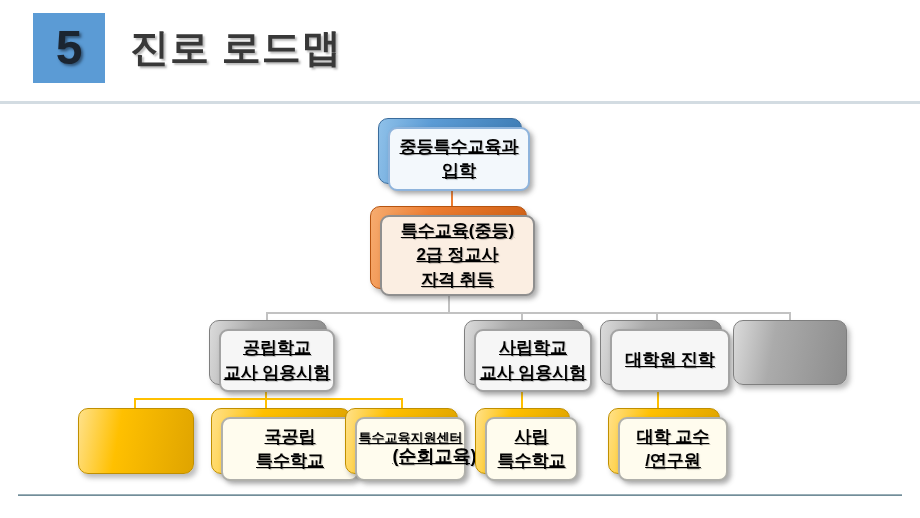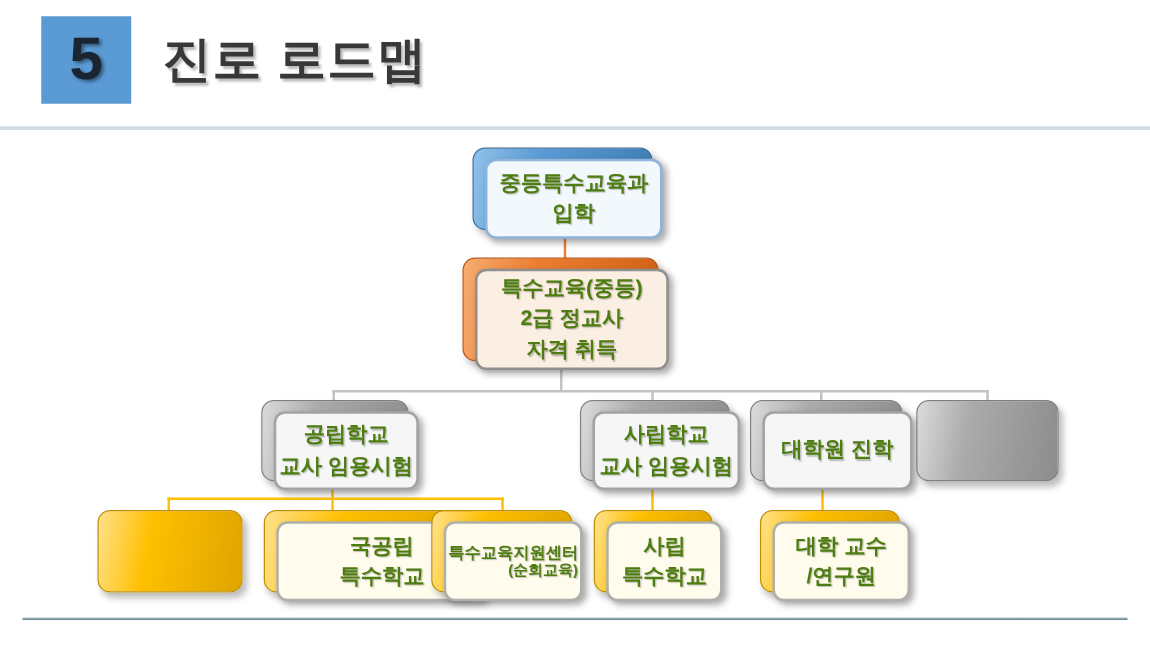--- a/index.html
+++ b/index.html
@@ -34,43 +34,44 @@
     position:absolute;left:0;top:0;width:calc(100% - 10px);height:calc(100% - 9px);
     border-radius:10px;box-shadow:3px 4px 5px rgba(90,90,90,.4);
   }
   .node .front{
     position:absolute;left:10px;top:9px;width:calc(100% - 10px);height:calc(100% - 9px);
     border-radius:9px;box-sizing:border-box;
     display:flex;flex-direction:column;align-items:center;justify-content:center;
     box-shadow:3px 3px 5px rgba(70,70,70,.45);
   }
   .nline{
-    font-weight:800;color:#4d7c0f;font-size:17px;line-height:1.42;white-space:nowrap;
+    font-weight:800;color:#000000;font-size:17px;line-height:1.42;white-space:nowrap;
     text-shadow:1px 1px 1px rgba(0,0,0,.25);
+    text-decoration:underline;
   }
   .nline.small{font-size:13px;line-height:1.15;}
-  .nline.small2{font-size:12px;line-height:1.15;margin-left:48px;}
+  .nline.small2{font-size:18px;line-height:1.15;margin-left:48px;}
   
   .blue .back{background:linear-gradient(100deg,#8FC1E9 0%,#5B9BD5 35%,#3E7CB4 100%);border:1px solid #3a6c9c;}
   .blue .front{background:#F3F8FC;border:2px solid #8FB4DC;}
   .orange .back{background:linear-gradient(100deg,#F6AC70 0%,#ED7D31 35%,#CE5F14 100%);border:1px solid #b65410;}
   .orange .front{background:#FBEEE2;border:2px solid #8f8f8f;}
   .gray .back{background:linear-gradient(100deg,#DBDBDB 0%,#ABABAB 35%,#8C8C8C 100%);border:1px solid #7f7f7f;}
   .gray .front{background:#F6F6F6;border:2px solid #A3A3A3;}
   .yellow .back{background:linear-gradient(100deg,#FFE18A 0%,#FFC000 35%,#DFA400 100%);border:1px solid #c08f00;}
   .yellow .front{background:#FFFCEE;border:2px solid #b0b0ab;}
   
   .n1{left:378px;top:118px;width:152px;height:73px;}
   .n2{left:370px;top:206px;width:165px;height:90px;}
   .n3{left:209px;top:320px;width:126px;height:72px;}
   .n4{left:464px;top:320px;width:128px;height:72px;}
   .n5{left:600px;top:320px;width:130px;height:72px;}
   .n6{left:733px;top:320px;width:122px;height:72px;}
   .n7{left:78px;top:408px;width:124px;height:73px;}
-  .n8{left:211px;top:408px;width:148px;height:73px;padding-left:31px;}
+  .n8{left:211px;top:408px;width:148px;height:73px;}
   .n9{left:345px;top:408px;width:121px;height:73px;}
   .n10{left:475px;top:408px;width:103px;height:73px;}
   .n11{left:608px;top:408px;width:120px;height:73px;}
 </style>
 </head>
 <body>
 
 <div class="slide">
 
   <div class="hdr-square">

